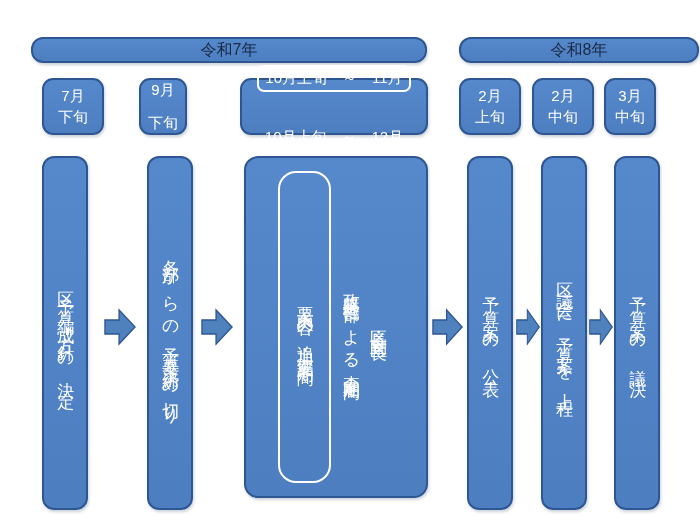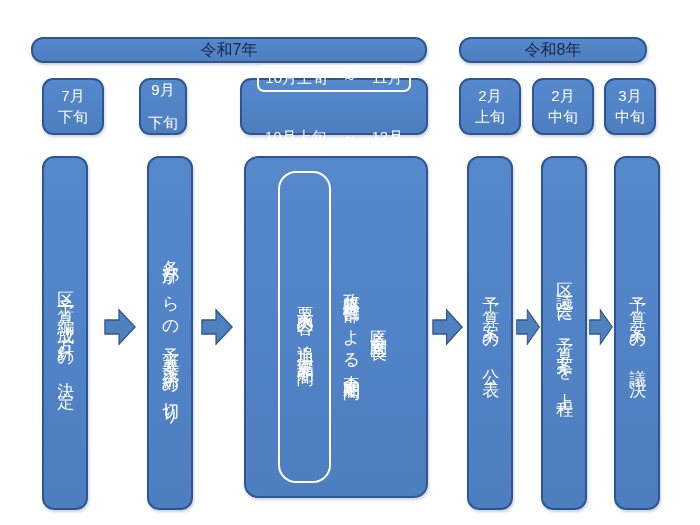--- a/index.html
+++ b/index.html
@@ -23,21 +23,21 @@
   }
   
   .year-header {
     top: 37px; height: 26px;
     border-radius: 12px;
     color: #1b2a45;
     font-size: 16px;
     font-weight: 400;
   }
   #hdr7 { left: 31px;  width: 396px; }
-  #hdr8 { left: 459px; width: 188px; }
+  #hdr8 { left: 459px; width: 240px; }
 
   
   .period {
     top: 78px; height: 57px;
     border-radius: 11px;
     font-size: 15px;
     line-height: 1.35;
     text-align: center;
     flex-direction: column;
   }

